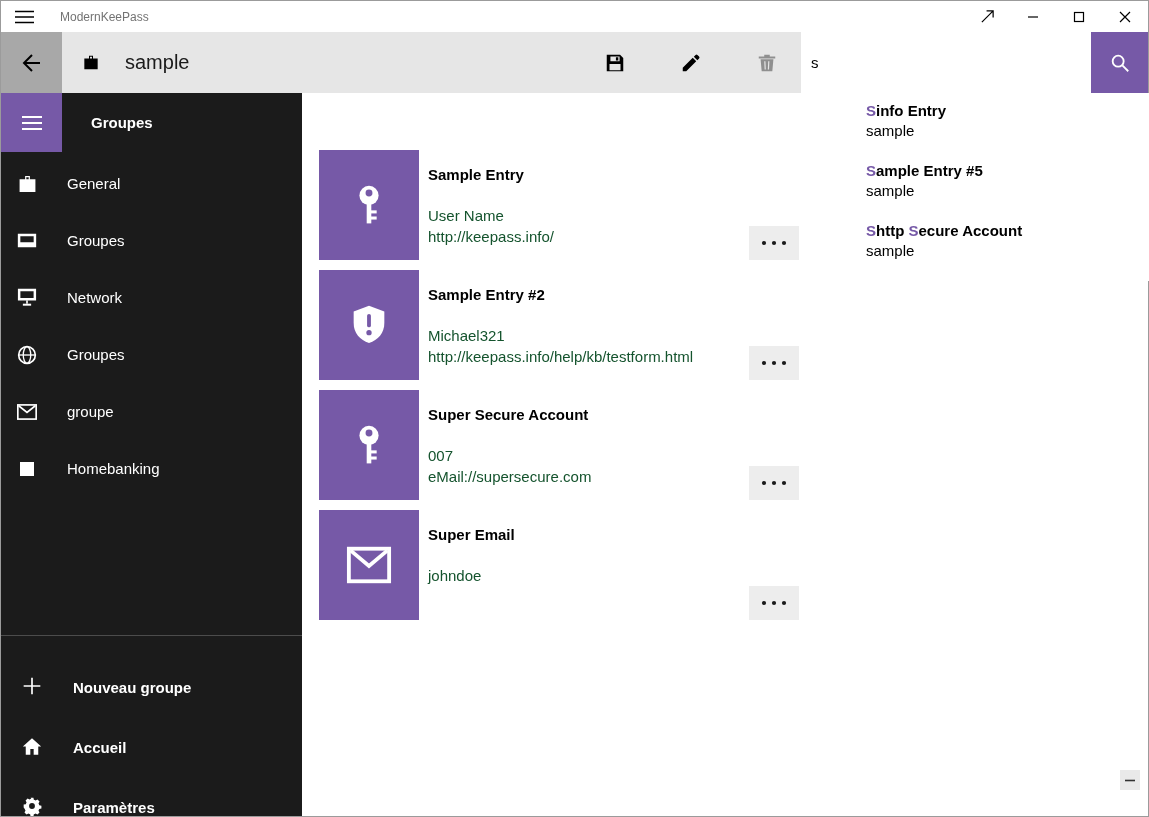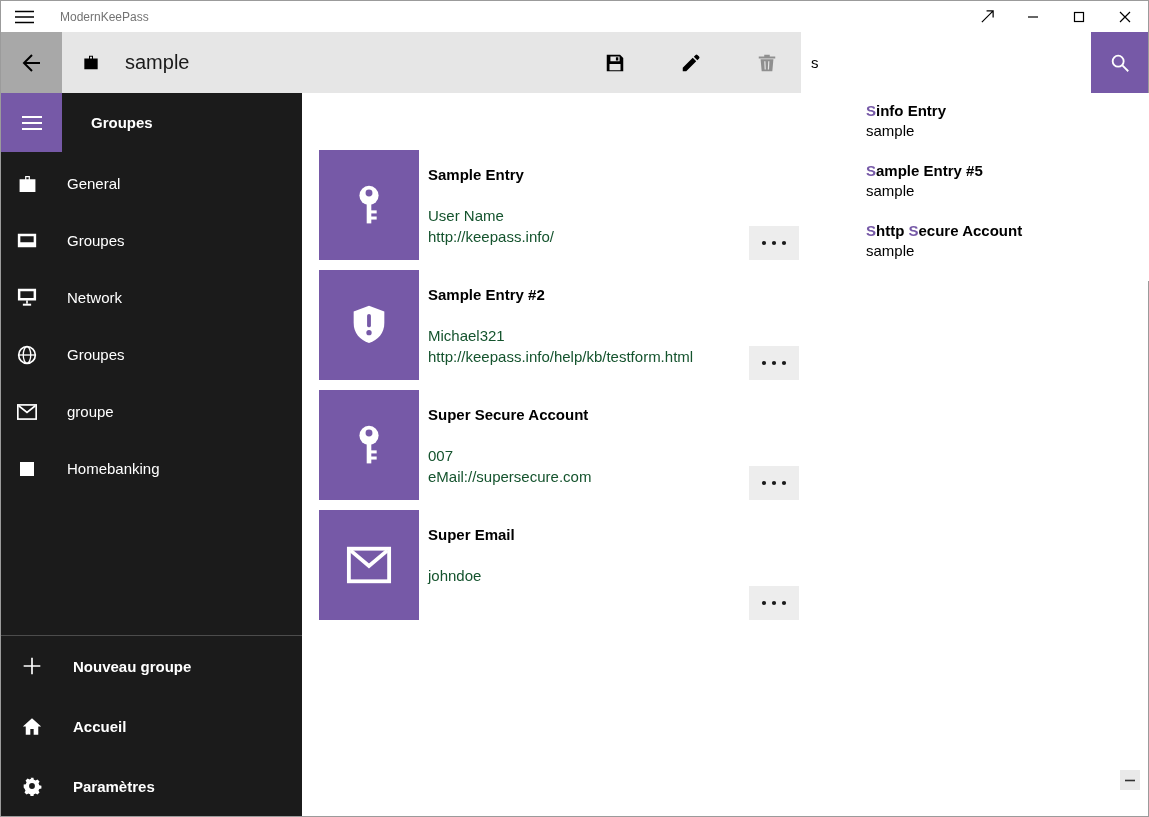--- a/index.html
+++ b/index.html
@@ -35,21 +35,21 @@
   
   .sidebar { width:301px; background:var(--sidebar); color:#fff; display:flex; flex-direction:column; }
   .sb-header { height:59px; display:flex; align-items:center; flex:0 0 59px; }
   .nav-toggle { width:61px; height:59px; background:var(--accent); border:none; display:flex; align-items:center; justify-content:center; cursor:pointer; }
   .sb-heading { font-size:15px; font-weight:700; margin-left:29px; color:#fff; }
   .sb-groups { margin-top:3px; }
   .sb-item { height:57px; display:flex; align-items:center; padding-left:16px; cursor:pointer; }
   .sb-item .ic { width:20px; display:flex; justify-content:center; }
   .sb-item .lbl { margin-left:30px; font-size:15px; color:#fff; }
   .sb-bottom { margin-top:auto; border-top:1px solid #4c4c4c; }
-  .sb-action { height:60px; display:flex; align-items:center; padding-left:20px; cursor:pointer; }
+  .sb-action { height:60px; display:flex; align-items:flex-end; padding-left:20px; cursor:pointer; }
   .sb-action .ic { width:22px; display:flex; justify-content:center; }
   .sb-action .lbl { margin-left:30px; font-size:15px; font-weight:700; color:#fff; }
 
   
   .content { flex:1; background:#fff; position:relative; padding:57px 0 0 17px; }
   .entry-row { width:480px; height:110px; margin-bottom:10px; display:flex; position:relative; cursor:pointer; }
   .tile { width:100px; height:110px; background:var(--accent); flex:0 0 100px; display:flex; align-items:center; justify-content:center; }
   .entry-text { margin-left:9px; padding-top:16px; }
   .entry-title { font-size:15px; font-weight:700; line-height:18px; color:#000; }
   .entry-lines { margin-top:21px; font-size:15px; line-height:21px; color:#14532d; }

